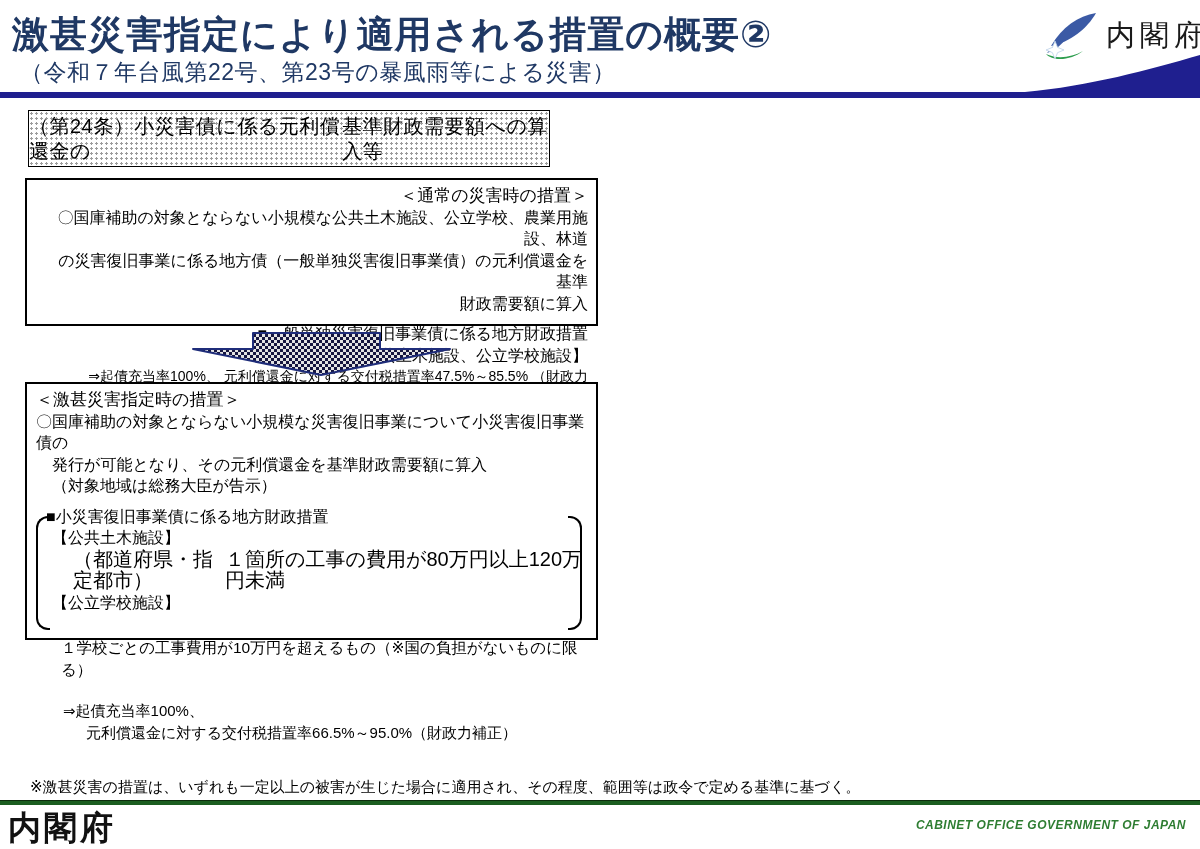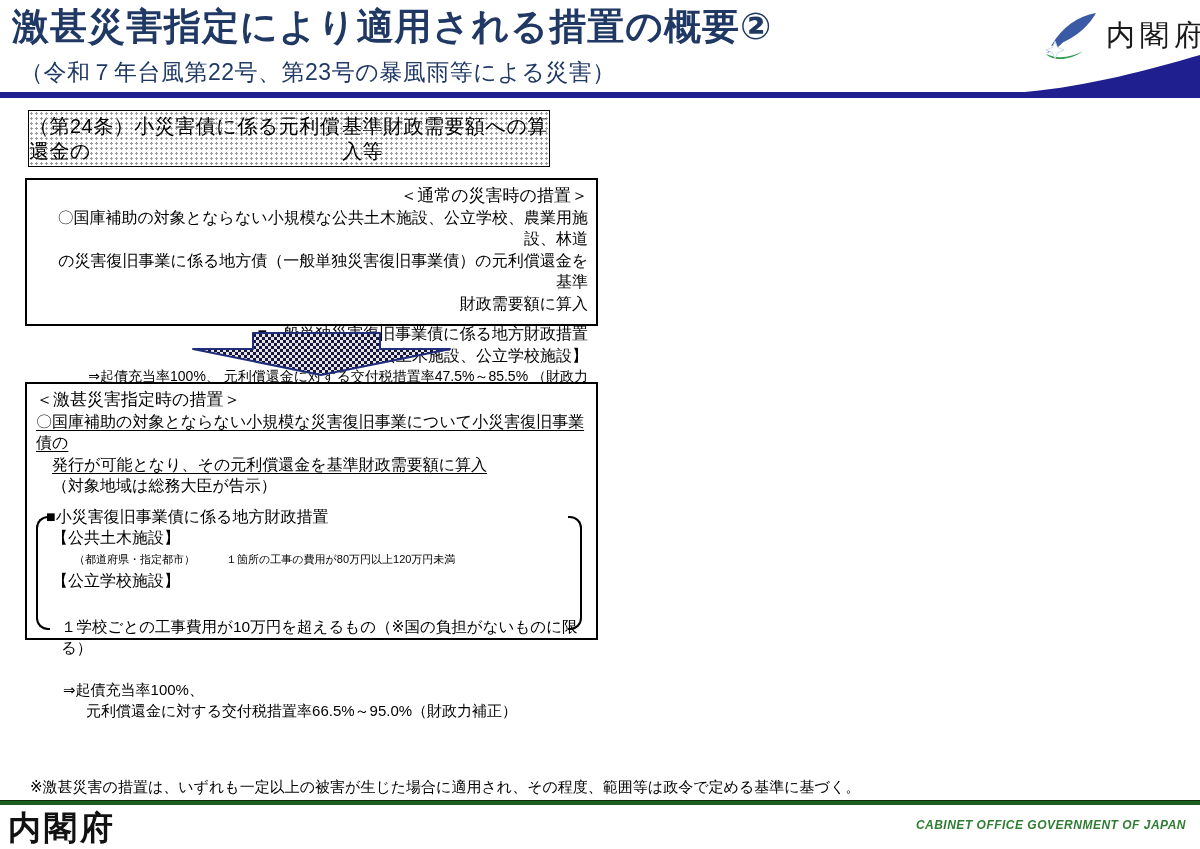--- a/index.html
+++ b/index.html
@@ -2,21 +2,21 @@
 <html><head>
 <meta charset="utf-8">
 <style>
   html,body{margin:0;padding:0;background:#fff;}
   .slide{
     position:relative;width:1200px;height:849px;background:#ffffff;overflow:hidden;
     font-family:"Liberation Sans","DejaVu Sans",sans-serif;color:#000;
   }
   
   .page-title{
-    position:absolute;left:12px;top:2px;margin:0;
+    position:absolute;left:12px;top:10px;margin:0;
     font-size:37px;font-weight:bold;color:#1f3864;letter-spacing:1px;white-space:nowrap;
   }
   .page-subtitle{
     position:absolute;left:20px;top:57px;
     font-size:23px;color:#1f3864;letter-spacing:0.5px;white-space:nowrap;
   }
   .header-swoosh{position:absolute;left:0;top:0;width:1200px;height:100px;}
   .gov-logo{position:absolute;left:1042px;top:12px;display:flex;align-items:center;gap:8px;}
   .gov-logo-text{font-size:29px;color:#1a1a1a;letter-spacing:5px;font-weight:500;white-space:nowrap;}
   
@@ -35,22 +35,22 @@
     background:#fff;padding:5px 8px 0 9px;font-size:16px;line-height:21.5px;
   }
   .box-normal{top:178px;height:148px;text-align:right;}
   .box-severe{top:382px;height:258px;}
   .bx-heading{font-size:17px;}
   .ind-cont{padding-left:16px;}
   .ind-sq{padding-left:10px;}
   .ind-brk{padding-left:27px;}
   .ind-arrow{padding-left:42px;font-size:14px;}
   .gap{height:9px;}
-  .u-line{text-decoration:underline;text-underline-offset:3px;}
-  .frow{display:flex;padding-left:27px;font-size:11px;margin-left:11px;}
+  .u-line{text-underline-offset:3px;}
+  .frow{display:flex;padding-left:37px;font-size:20px;}
   .frow .flabel{width:152px;flex:none;}
   .ind-school{padding-left:25px;font-size:15.5px;margin-top:24px;}
   .ind-rate1{padding-left:27px;font-size:15px;margin-top:20px;}
   .ind-rate2{padding-left:50px;font-size:15px;}
   
   .bracket{position:absolute;top:516px;height:114px;width:14px;box-sizing:border-box;}
   .bracket-left{
     left:36px;border-left:2px solid #000;border-top:2px solid #000;border-bottom:2px solid #000;
     border-radius:12px 0 0 12px;
   }

